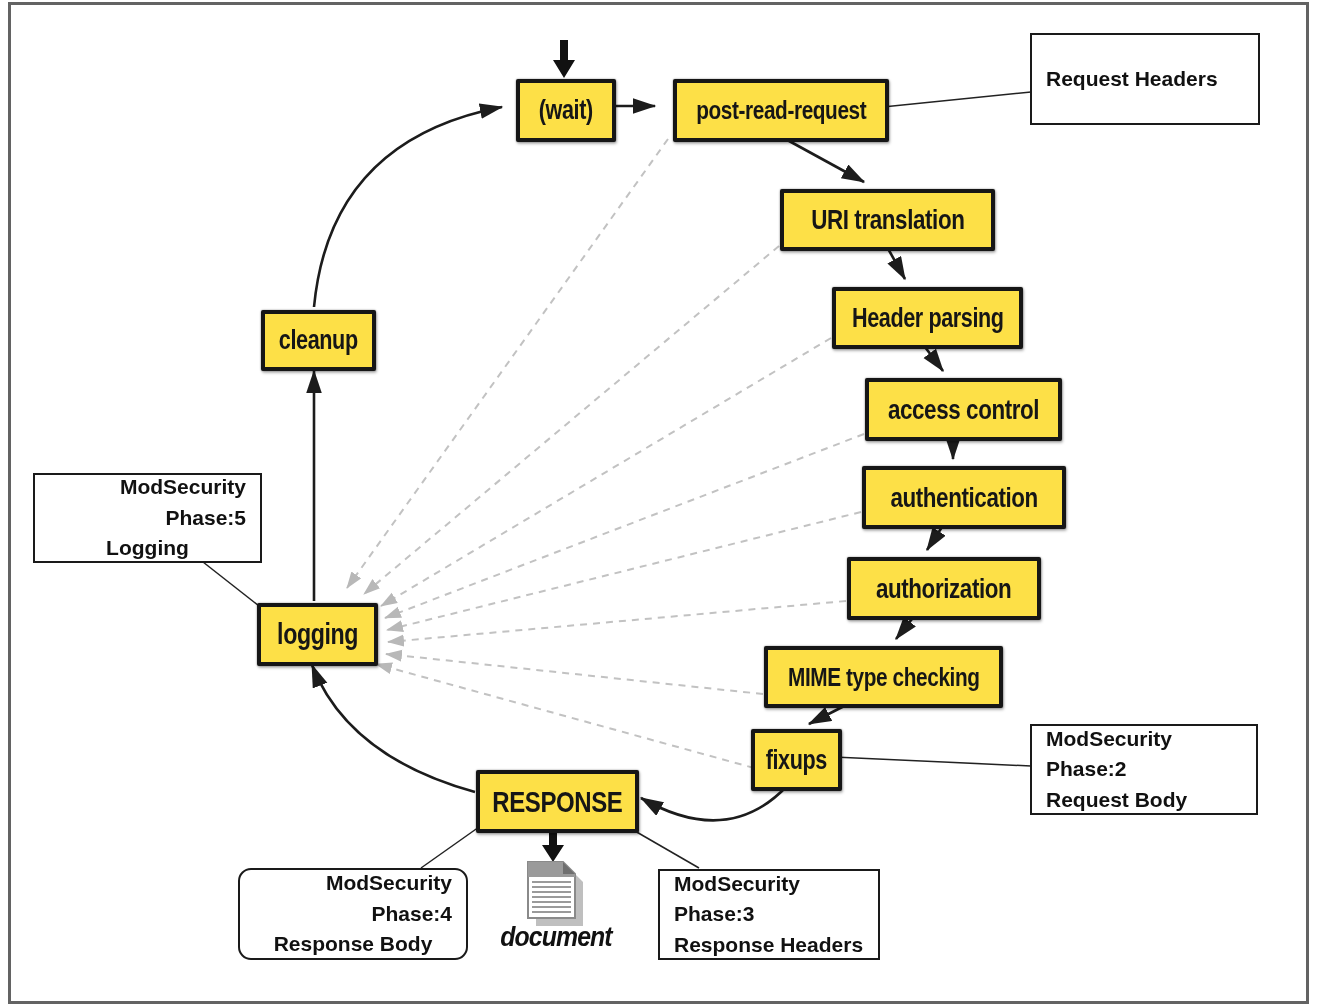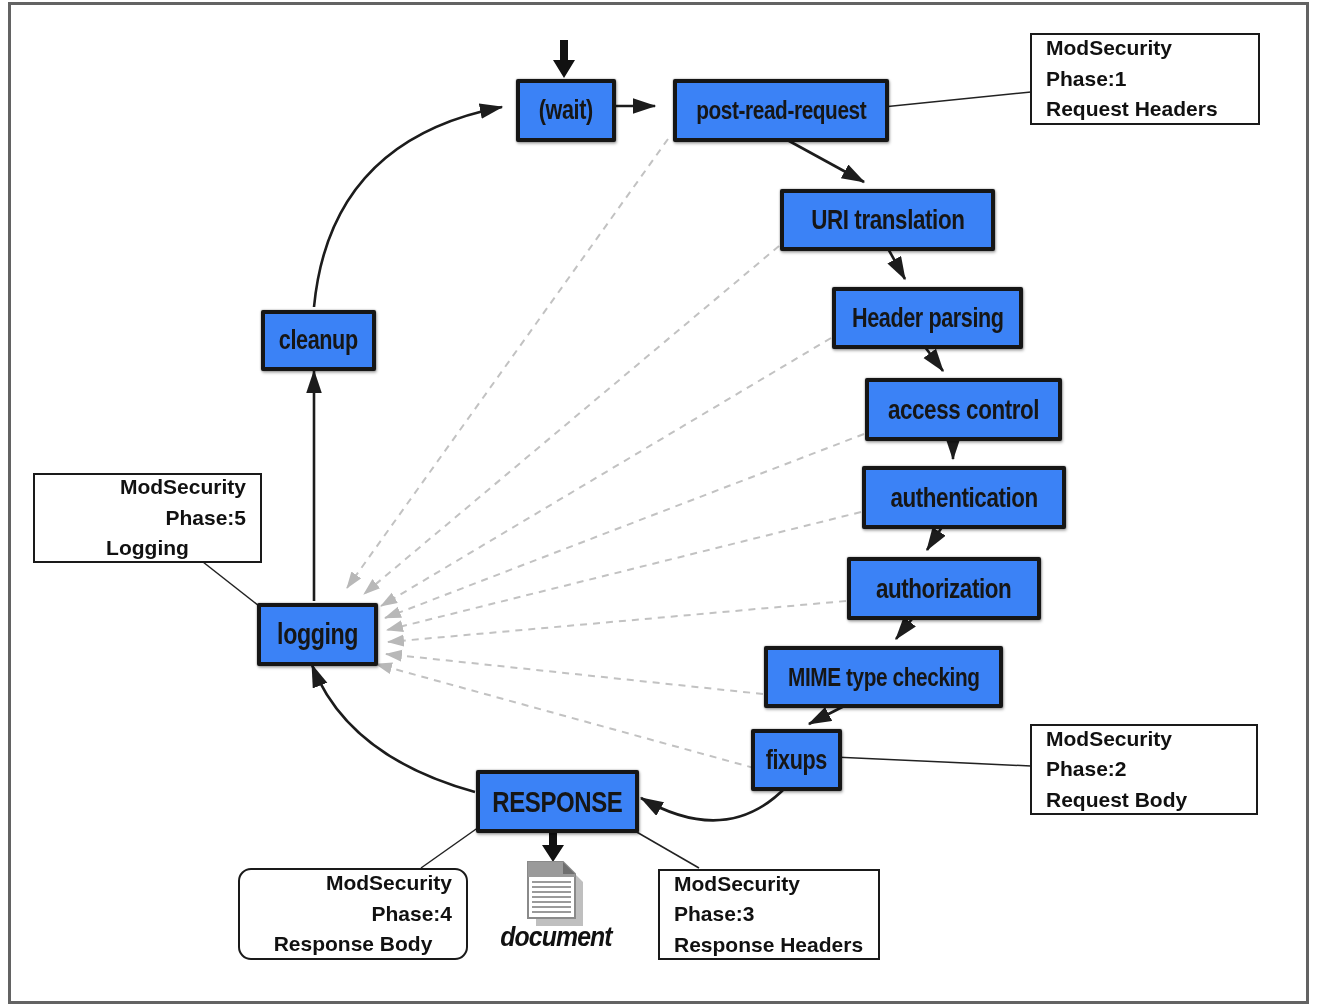--- a/index.html
+++ b/index.html
@@ -1,21 +1,21 @@
 <!DOCTYPE html>
 <html><head>
 <meta charset="utf-8">
 <style>
   html,body{margin:0;padding:0;background:#fff;width:1318px;height:1008px;overflow:hidden;
     font-family:"Liberation Sans",sans-serif;}
   #frame{position:absolute;left:8px;top:2px;width:1295px;height:996px;border:3px solid #636363;background:#fff;}
   #canvas{position:absolute;left:0;top:0;width:1318px;height:1008px;}
   svg.layer{position:absolute;left:0;top:0;}
   .node{position:absolute;display:flex;align-items:center;justify-content:center;
-    background:#3b82f6;border:4px solid #161616;border-radius:2px;
+    background:#fde047;border:4px solid #161616;border-radius:2px;
     box-shadow:0 0 2px rgba(0,0,0,.45),1px 2px 3px rgba(0,0,0,.28);z-index:3;}
   .node .nlabel{display:inline-block;font-weight:700;color:#161616;white-space:nowrap;
     transform:scaleX(0.8);letter-spacing:-0.5px;}
   .phase{position:absolute;display:flex;flex-direction:column;justify-content:center;
     background:#fff;border:2px solid #1a1a1a;padding:0 14px;box-sizing:border-box;
     font-weight:700;font-size:21px;line-height:1.45;color:#111;z-index:3;}
   .phase.align-right{text-align:right;align-items:center;}
   .phase.align-left{text-align:left;}
   .doc-label{position:absolute;left:486px;top:922px;width:140px;text-align:center;
     font-weight:700;font-style:italic;font-size:27px;color:#111;z-index:3;
@@ -134,21 +134,20 @@
 
   <div class="node" style="left:257px;top:603px;width:113px;height:55px;">
     <span class="nlabel" style="font-size:29px;">logging</span>
   </div>
 
   <div class="node" style="left:261px;top:310px;width:107px;height:53px;">
     <span class="nlabel" style="font-size:27px;">cleanup</span>
   </div>
 
   <div class="phase align-left" style="left:1030px;top:33px;width:230px;height:92px;">
-    <span>ModSecurity Phase:1</span>
     <span>Request Headers</span>
   </div>
 
   <div class="phase align-left" style="left:1030px;top:724px;width:228px;height:91px;">
     <span>ModSecurity Phase:2</span>
     <span>Request Body</span>
   </div>
 
   <div class="phase align-left" style="left:658px;top:869px;width:222px;height:91px;">
     <span>ModSecurity Phase:3</span>

